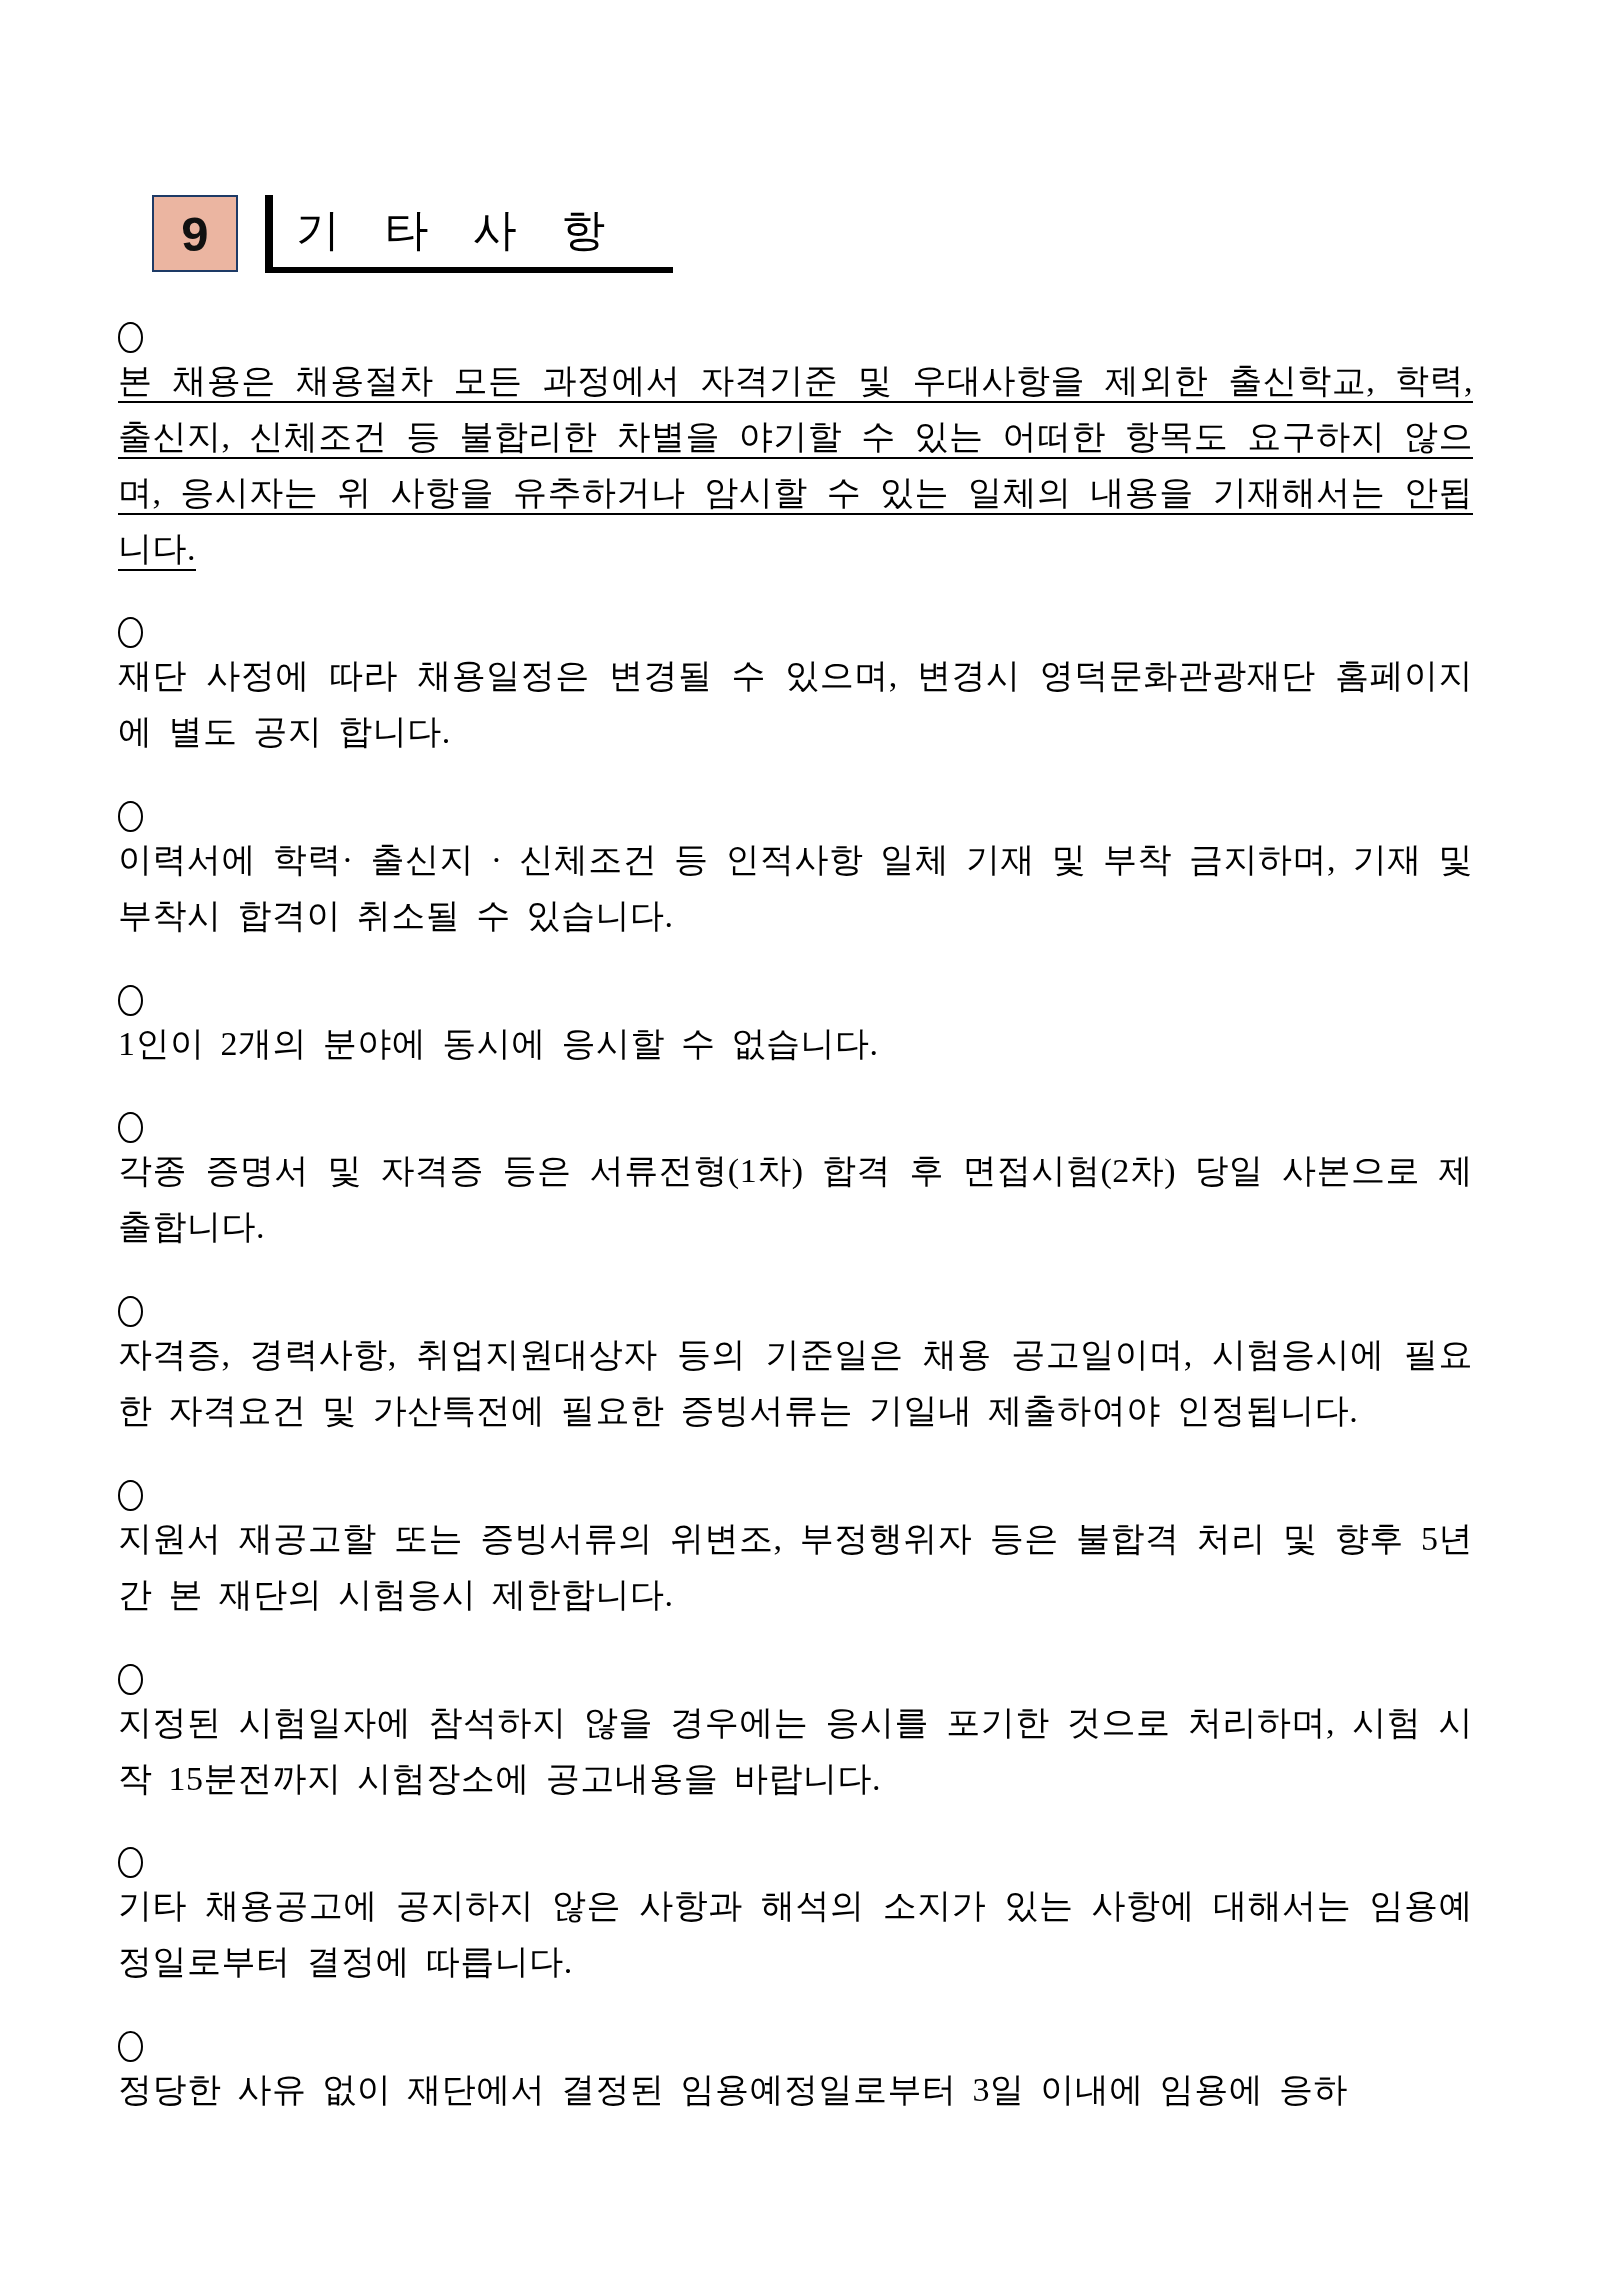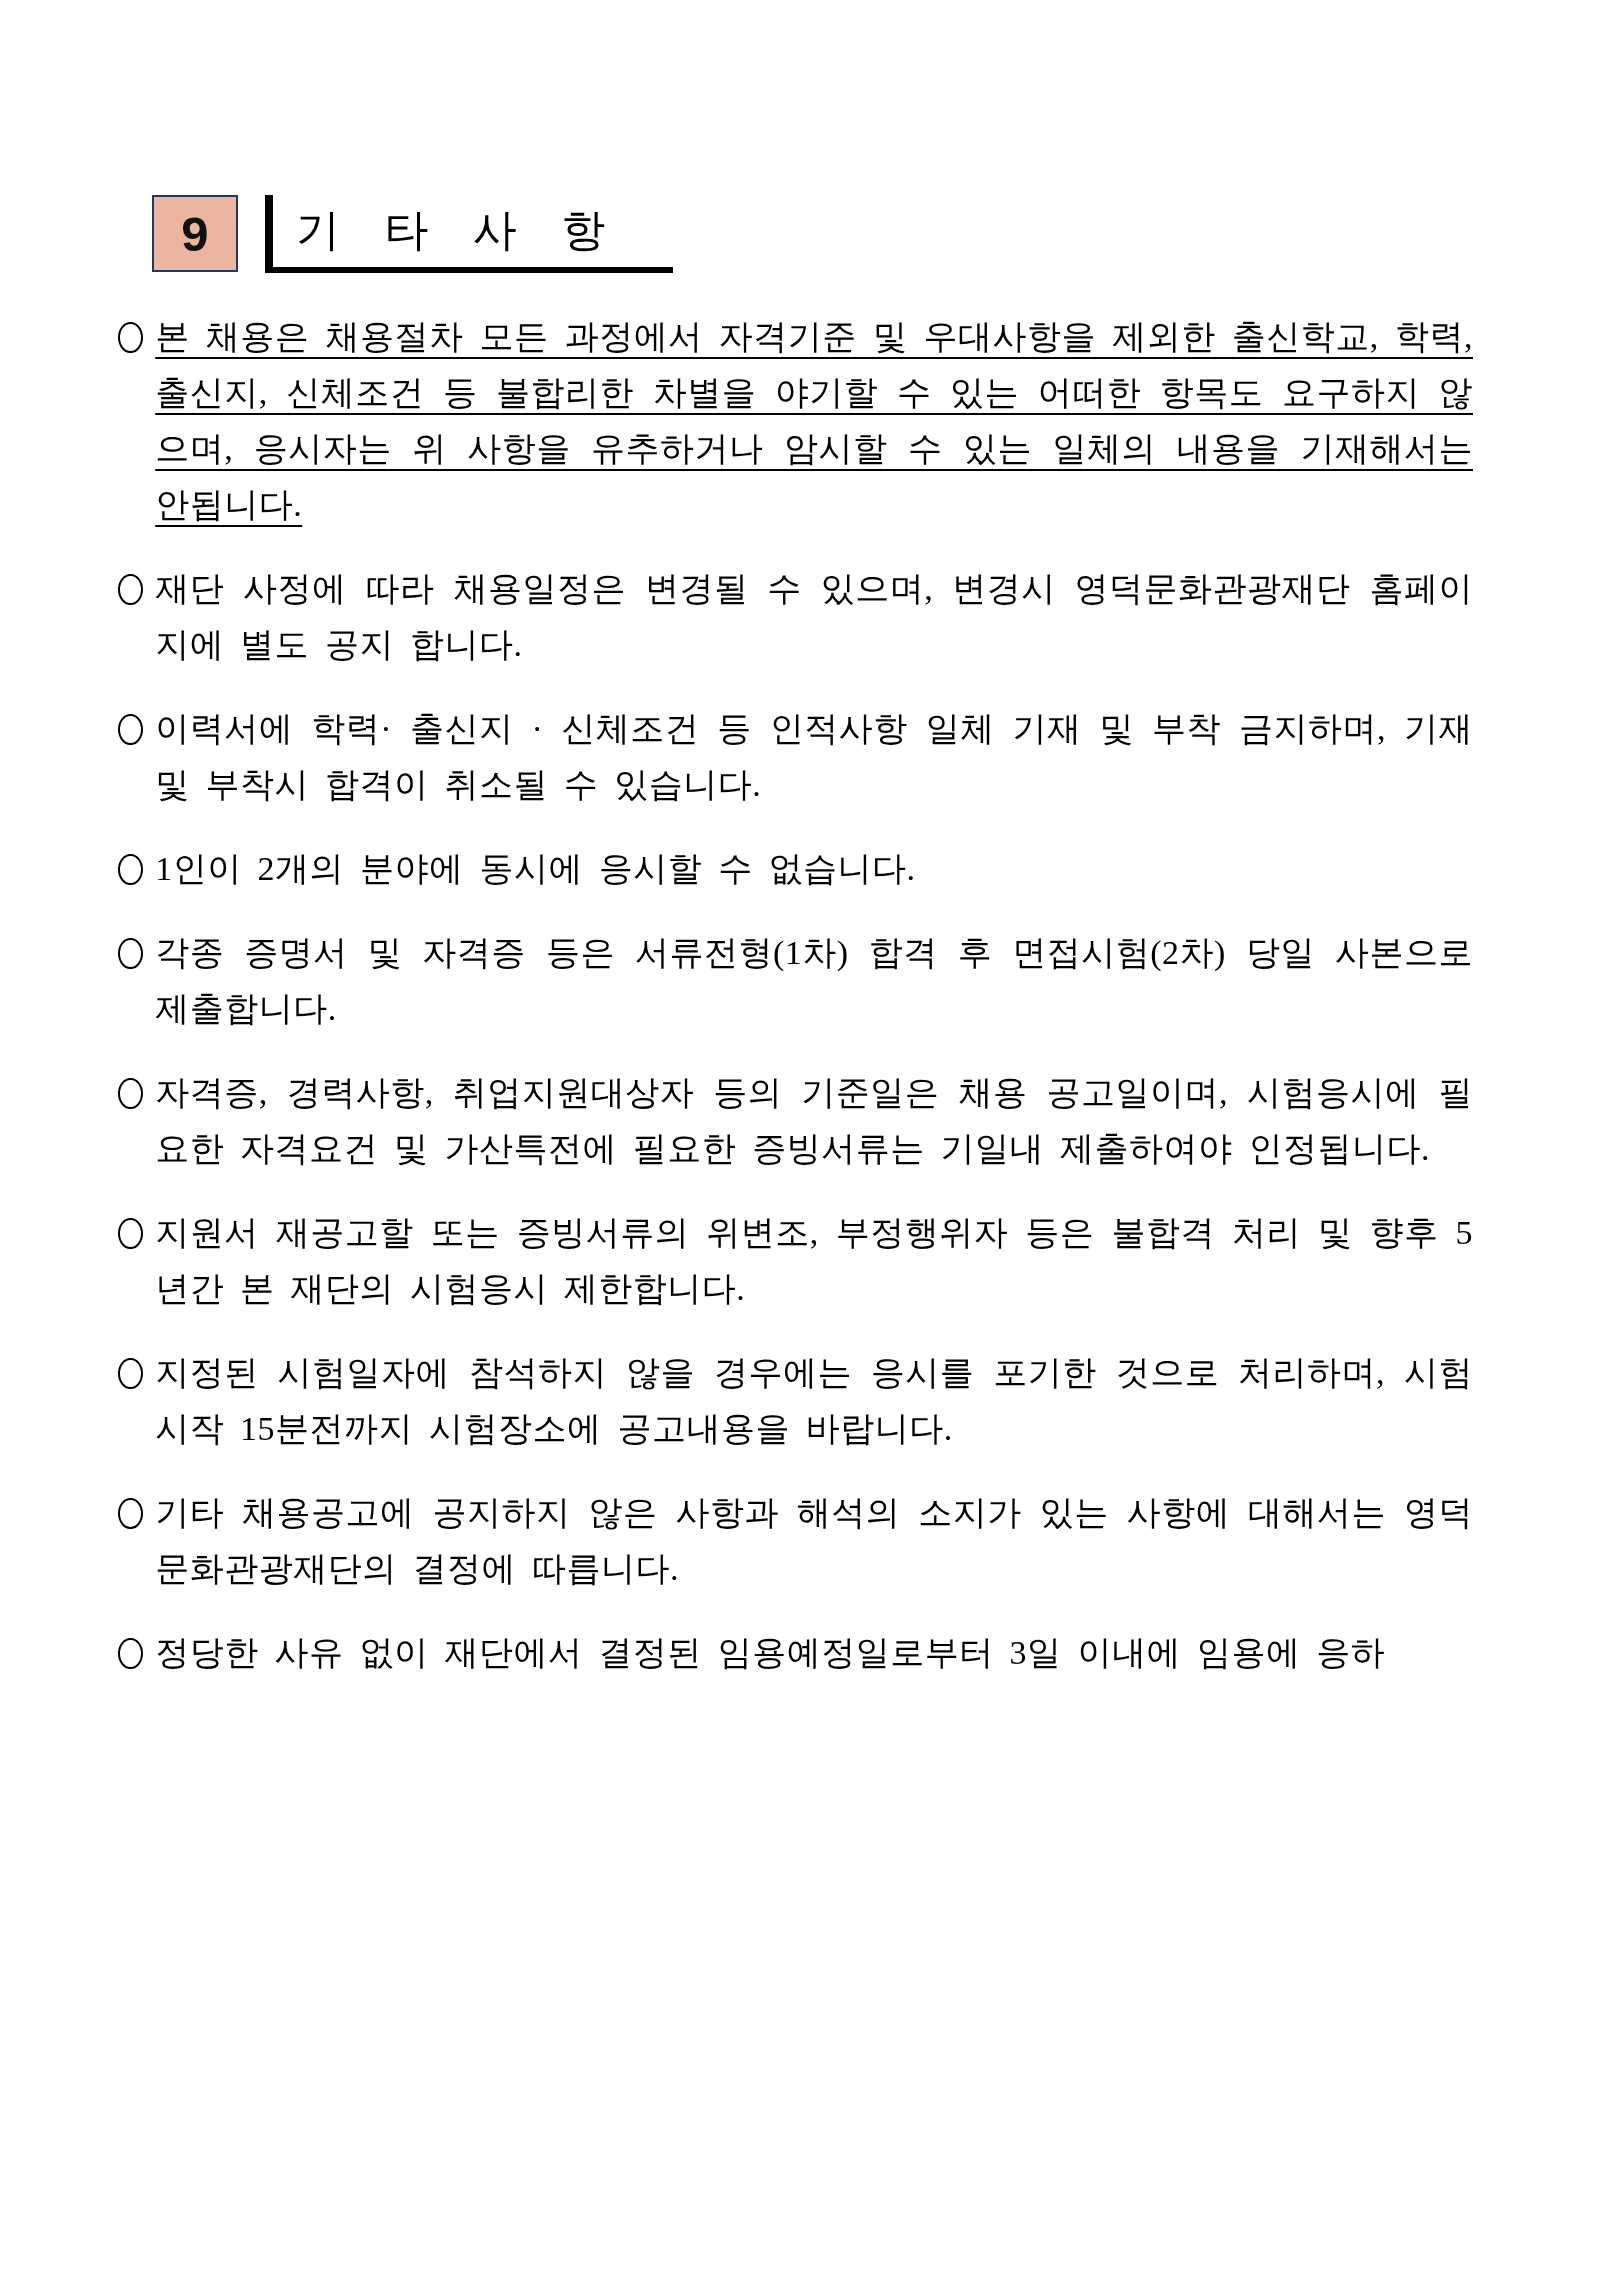--- a/index.html
+++ b/index.html
@@ -54,20 +54,21 @@
     white-space: nowrap;
   }
   
   .items {
     margin-top: 36px;
   }
   .item {
     display: flex;
     align-items: flex-start;
     margin-bottom: 28px;
+    flex-direction: column;
   }
   .bullet {
     flex: 0 0 auto;
     box-sizing: border-box;
     width: 24.5px;
     height: 31px;
     border: 2.9px solid #000000;
     border-radius: 50%;
     margin: 12.7px 12.7px 0 0;
   }
@@ -123,21 +124,21 @@
       <div class="item">
         <span class="bullet"></span>
         <p class="item-text">지원서 재공고할 또는 증빙서류의 위변조, 부정행위자 등은 불합격 처리 및 향후 5년간 본 재단의 시험응시 제한합니다.</p>
       </div>
       <div class="item">
         <span class="bullet"></span>
         <p class="item-text">지정된 시험일자에 참석하지 않을 경우에는 응시를 포기한 것으로 처리하며, 시험 시작 15분전까지 시험장소에 공고내용을 바랍니다.</p>
       </div>
       <div class="item">
         <span class="bullet"></span>
-        <p class="item-text">기타 채용공고에 공지하지 않은 사항과 해석의 소지가 있는 사항에 대해서는 영덕문화관광재단의 결정에 따릅니다.</p>
+        <p class="item-text">기타 채용공고에 공지하지 않은 사항과 해석의 소지가 있는 사항에 대해서는 임용예정일로부터 결정에 따릅니다.</p>
       </div>
       <div class="item">
         <span class="bullet"></span>
         <p class="item-text">정당한 사유 없이 재단에서 결정된 임용예정일로부터 3일 이내에 임용에 응하</p>
       </div>
     </div>
 </div>
 
 
 </body></html>

